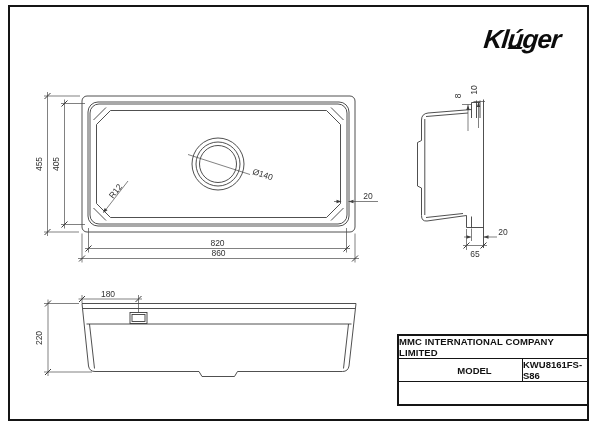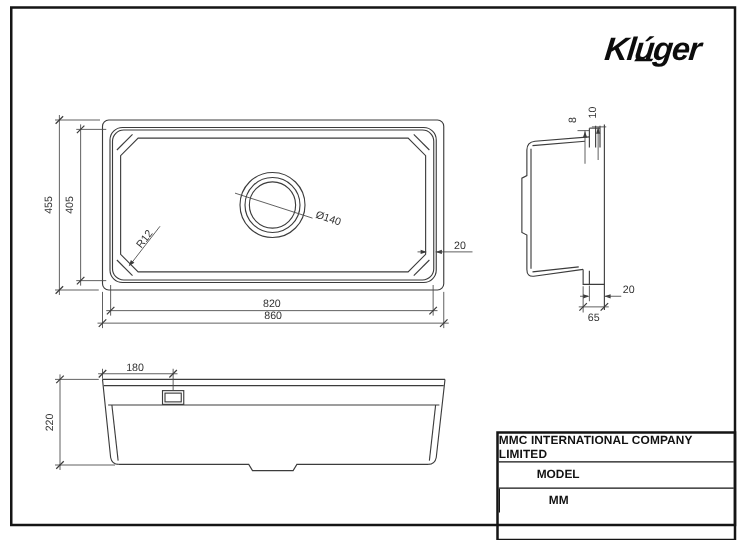--- a/index.html
+++ b/index.html
@@ -11,26 +11,26 @@
   svg text{font-family:"Liberation Sans",sans-serif;font-size:8.5px;fill:#333;}
   .ln{fill:none;stroke:#3c3c3c;stroke-width:0.9;}
   .dim{fill:none;stroke:#4a4a4a;stroke-width:0.7;}
   .tick{stroke:#3c3c3c;stroke-width:1;}
   .ah{fill:#3c3c3c;stroke:none;}
   #logo{position:absolute;left:484px;top:24px;width:100px;height:28px;
         font-style:italic;font-weight:800;font-size:26px;letter-spacing:-1px;
         color:#0c0c0c;transform:skewX(-6deg);}
   #logo-swoosh{position:absolute;left:508px;top:47px;width:14px;height:2px;
         background:#0c0c0c;transform:skewX(-35deg);}
-  #titleblock{position:absolute;left:397px;top:345px;width:192px;height:88px;
+  #titleblock{position:absolute;left:397px;top:334px;width:192px;height:72px;
         border:2px solid #151515;box-sizing:border-box;display:grid;
         grid-template-rows:repeat(4,1fr);font-size:9.5px;color:#111;}
   .tb-company{display:flex;align-items:center;justify-content:center;
         font-weight:600;letter-spacing:0.1px;}
-  .tb-row{display:grid;grid-template-columns:95px 1fr;border-top:1px solid #151515;}
+  .tb-row{display:grid;grid-template-columns:95px 1fr;border-top:1px solid #151515;padding-left:28px;}
   .tb-cell{display:flex;align-items:center;justify-content:center;font-weight:600;}
   .tb-value{border-left:1px solid #151515;}
 </style>
 </head>
 <body>
 
 <div id="canvas">
 
   <div id="frame"></div>
 
@@ -172,19 +172,19 @@
     </g>
   </svg>
 
   <div id="logo">Klúger</div>
   <div id="logo-swoosh"></div>
 
   <div id="titleblock">
     <div class="tb-company">MMC INTERNATIONAL COMPANY LIMITED</div>
     <div class="tb-row">
       <div class="tb-cell">MODEL</div>
+      <div class="tb-cell tb-value">KWU8161FS-S86</div>
     </div>
     <div class="tb-row">
-      <div class="tb-cell tb-value">MM</div>
     </div>
   </div>
 
 </div>
 
 </body></html>

